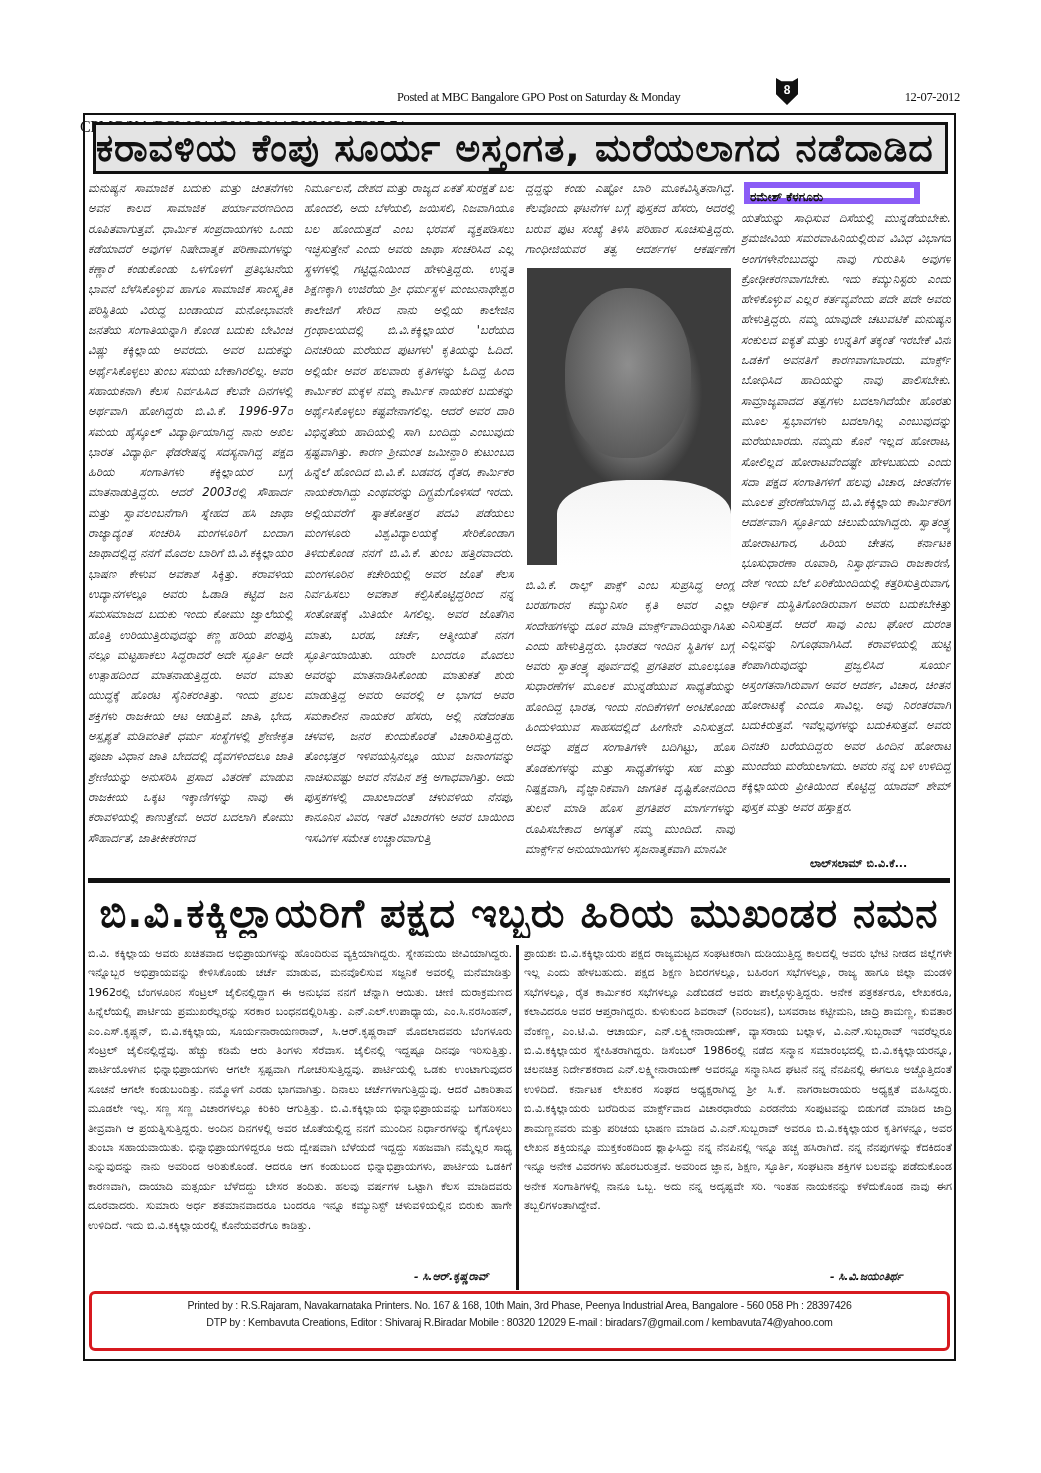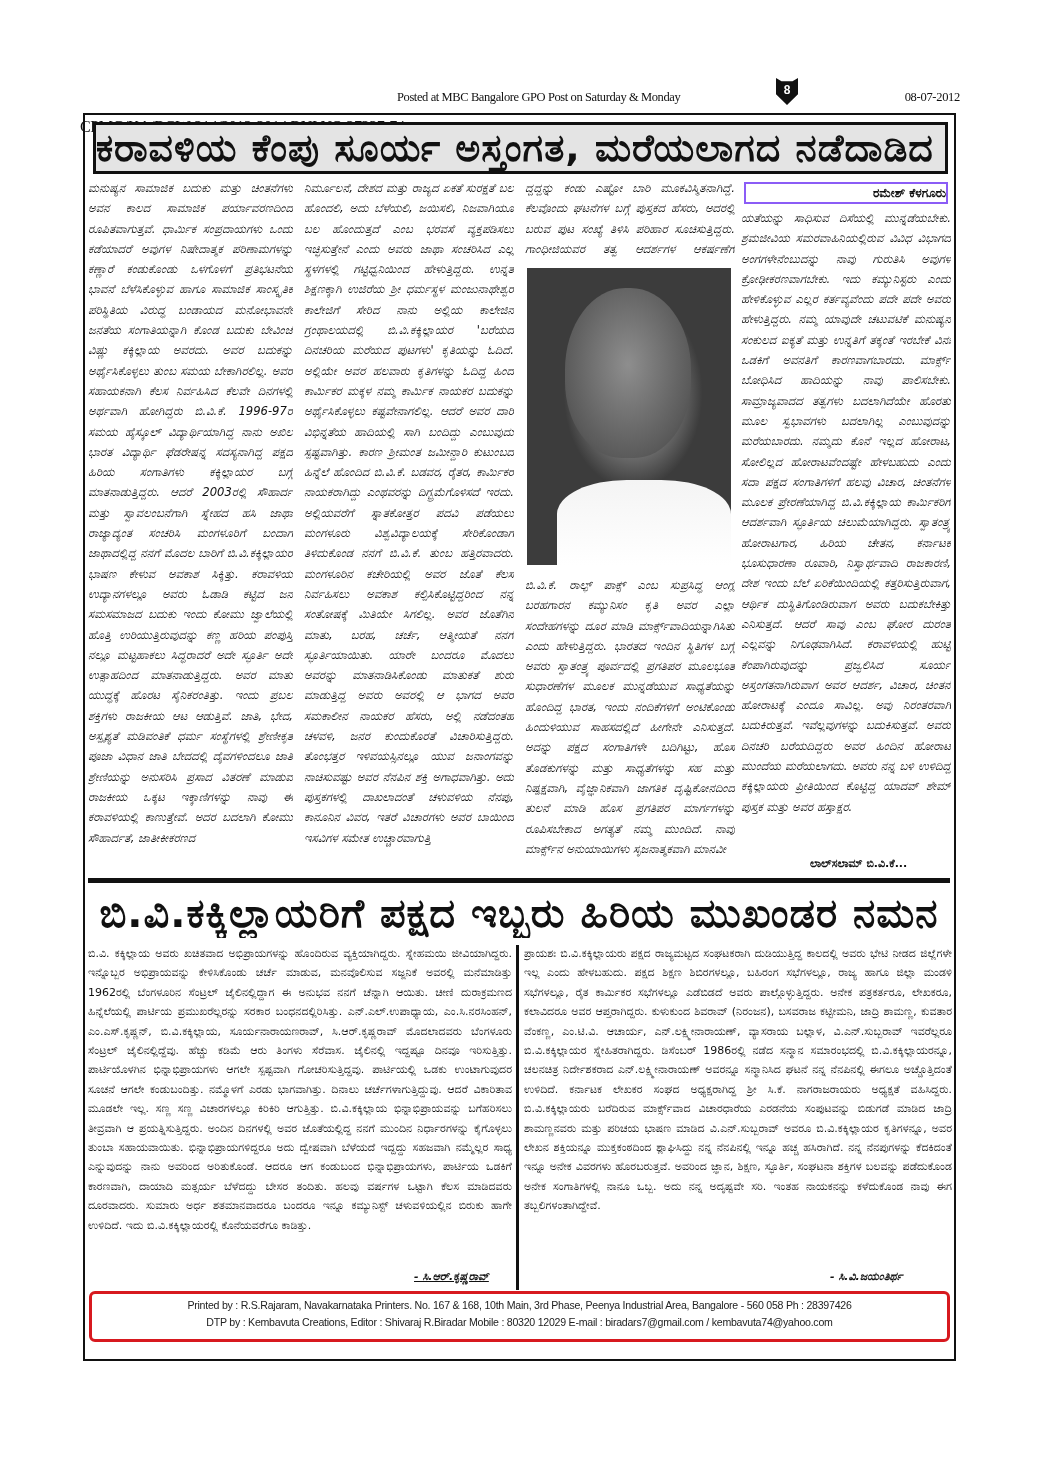--- a/index.html
+++ b/index.html
@@ -33,51 +33,51 @@
   .photo { position: absolute; left: 527px; top: 268px; width: 204px; height: 297px;
            background: radial-gradient(ellipse 40% 38% at 52% 42%, #9a9a9a 0%, #6e6e6e 55%, #3c3c3c 85%),
                        linear-gradient(#b9b9b9, #dadada);
            overflow: hidden; }
   .photo .shirt { position: absolute; left: 30px; bottom: 0; width: 174px; height: 85px;
                   background: linear-gradient(#f4f4f4, #ffffff); border-radius: 40% 40% 0 0; }
   .photo .head { position: absolute; left: 38px; top: 20px; width: 126px; height: 170px;
                  background: radial-gradient(ellipse at 50% 45%, #8e8e8e, #5b5b5b 70%, #3f3f3f);
                  border-radius: 48% 48% 45% 45%; }
   .col3b { left: 525px; top: 575px; width: 210px; height: 300px; }
-  .byline-box { position: absolute; left: 744px; top: 182px; width: 204px; height: 22px;
-                border: 2px solid #8b5cf6; box-sizing: border-box; text-align: right;
+  .byline-box { position: absolute; left: 744px; top: 182px; width: 176px; height: 22px;
+                border: 6px solid #8b5cf6; box-sizing: border-box; text-align: left;
                 font-size: 12px; line-height: 18px; font-weight: bold; }
   .col4 { left: 741px; top: 208px; width: 210px; height: 640px; }
   .sig1 { position: absolute; left: 810px; top: 857px; font-size: 11px; font-weight: bold; }
 
   .rule-thick { position: absolute; left: 88px; top: 878px; width: 862px; height: 5px; background: #111; }
   .headline2 { position: absolute; left: 88px; top: 888px; width: 862px; height: 50px;
                font-size: 40px; font-weight: bold; text-align: center; line-height: 50px;
                white-space: nowrap; overflow: hidden; letter-spacing: 1px; }
   .bcol { position: absolute; font-size: 11px; line-height: 19.4px; text-align: justify; overflow: hidden; }
   .bcol1 { left: 88px; top: 944px; width: 424px; height: 340px; }
   .bcol2 { left: 524px; top: 944px; width: 428px; height: 340px; }
   .vdivider { position: absolute; left: 516px; top: 945px; width: 3px; height: 345px; background: #111; }
-  .sig-left { position: absolute; left: 414px; top: 1270px; font-size: 11px; font-style: italic; font-weight: bold; text-decoration: underline; }
+  .sig-left { position: absolute; left: 414px; top: 1270px; font-size: 11px; font-style: italic; font-weight: bold; }
   .sig-right { position: absolute; left: 830px; top: 1270px; font-size: 11px; font-style: italic; font-weight: bold; }
 
-  .imprint { position: absolute; left: 89px; top: 1291px; width: 861px; height: 51px;
+  .imprint { position: absolute; left: 89px; top: 1291px; width: 861px; height: 60px;
              border: 3px solid #d7191f; border-radius: 6px; box-sizing: border-box;
              font-family: "Liberation Sans", sans-serif; font-size: 10.6px; line-height: 17px;
              text-align: center; color: #222; padding-top: 3px; letter-spacing: -0.25px; }
   .imprint div { white-space: nowrap; }
 </style>
 </head>
 <body>
 
 <div class="masthead">
   <span class="mh-left">CPMG/KA/BGW-214/2012-2014 RNI.NO 27237-74</span>
   <span class="mh-mid">Posted at MBC Bangalore GPO Post on Saturday &amp; Monday</span>
   <div class="mh-badge"><span>8</span></div>
-  <span class="mh-right">08-07-2012</span>
+  <span class="mh-right">12-07-2012</span>
 </div>
 
 <div class="frame"></div>
 
 <div class="headline1">ಕರಾವಳಿಯ ಕೆಂಪು ಸೂರ್ಯ ಅಸ್ತಂಗತ, ಮರೆಯಲಾಗದ ನಡೆದಾಡಿದ ನೆನಪು</div>
 
 <div class="col col1">
     <p>ಮನುಷ್ಯನ ಸಾಮಾಜಿಕ ಬದುಕು ಮತ್ತು ಚಿಂತನೆಗಳು ಅವನ ಕಾಲದ ಸಾಮಾಜಿಕ ಪರ್ಯಾವರಣದಿಂದ ರೂಪಿತವಾಗುತ್ತವೆ. ಧಾರ್ಮಿಕ ಸಂಪ್ರದಾಯಗಳು ಒಂದು ಕಡೆಯಾದರೆ ಅವುಗಳ ನಿಷೇದಾತ್ಮಕ ಪರಿಣಾಮಗಳನ್ನು ಕಣ್ಣಾರೆ ಕಂಡುಕೊಂಡು ಒಳಗೊಳಗೆ ಪ್ರತಿಭಟನೆಯ ಭಾವನೆ ಬೆಳೆಸಿಕೊಳ್ಳುವ ಹಾಗೂ ಸಾಮಾಜಿಕ ಸಾಂಸ್ಕೃತಿಕ ಪರಿಸ್ಥಿತಿಯ ವಿರುದ್ಧ ಬಂಡಾಯದ ಮನೋಭಾವನೇ ಜನತೆಯ ಸಂಗಾತಿಯನ್ನಾಗಿ ಕೊಂಡ ಬದುಕು ಬೇವಿಂಜೆ ವಿಷ್ಣು ಕಕ್ಕಿಲ್ಲಾಯ ಅವರದು. ಅವರ ಬದುಕನ್ನು ಅರ್ಥೈಸಿಕೊಳ್ಳಲು ತುಂಬ ಸಮಯ ಬೇಕಾಗಿರಲಿಲ್ಲ. ಅವರ ಸಹಾಯಕನಾಗಿ ಕೆಲಸ ನಿರ್ವಹಿಸಿದ ಕೆಲವೇ ದಿನಗಳಲ್ಲಿ ಅರ್ಥವಾಗಿ ಹೋಗಿದ್ದರು ಬಿ.ವಿ.ಕೆ. 1996-97ರ ಸಮಯ ಹೈಸ್ಕೂಲ್ ವಿದ್ಯಾರ್ಥಿಯಾಗಿದ್ದ ನಾನು ಅಖಿಲ ಭಾರತ ವಿದ್ಯಾರ್ಥಿ ಫೆಡರೇಷನ್ನ ಸದಸ್ಯನಾಗಿದ್ದ ಪಕ್ಷದ ಹಿರಿಯ ಸಂಗಾತಿಗಳು ಕಕ್ಕಿಲ್ಲಾಯರ ಬಗ್ಗೆ ಮಾತನಾಡುತ್ತಿದ್ದರು. ಆದರೆ 2003ರಲ್ಲಿ ಸೌಹಾರ್ದ ಮತ್ತು ಸ್ವಾವಲಂಬನೆಗಾಗಿ ಸ್ನೇಹದ ಹಸಿ ಜಾಥಾ ರಾಜ್ಯಾದ್ಯಂತ ಸಂಚರಿಸಿ ಮಂಗಳೂರಿಗೆ ಬಂದಾಗ ಜಾಥಾದಲ್ಲಿದ್ದ ನನಗೆ ಮೊದಲ ಬಾರಿಗೆ ಬಿ.ವಿ.ಕಕ್ಕಿಲ್ಲಾಯರ ಭಾಷಣ ಕೇಳುವ ಅವಕಾಶ ಸಿಕ್ಕಿತ್ತು. ಕರಾವಳಿಯ ಉದ್ಯಾನಗಳಲ್ಲೂ ಅವರು ಓಡಾಡಿ ಕಟ್ಟಿದ ಜನ ಸಮಸಮಾಜದ ಬದುಕು ಇಂದು ಕೋಮು ಜ್ವಾಲೆಯಲ್ಲಿ ಹೊತ್ತಿ ಉರಿಯುತ್ತಿರುವುದನ್ನು ಕಣ್ಣ ಹರಿಯ ಪಂಪುಸ್ತಿ ನಲ್ಲೂ ಮಟ್ಟಹಾಕಲು ಸಿದ್ಧರಾದರೆ ಅದೇ ಸ್ಫೂರ್ತಿ ಅದೇ ಉತ್ಸಾಹದಿಂದ ಮಾತನಾಡುತ್ತಿದ್ದರು. ಅವರ ಮಾತು ಯುದ್ಧಕ್ಕೆ ಹೊರಟ ಸೈನಿಕರಂತಿತ್ತು. ಇಂದು ಪ್ರಬಲ ಶಕ್ತಿಗಳು ರಾಜಕೀಯ ಆಟ ಆಡುತ್ತಿವೆ. ಜಾತಿ, ಭೇದ, ಅಸ್ಪೃಶ್ಯತೆ ಮಡಿವಂತಿಕೆ ಧರ್ಮ ಸಂಸ್ಥೆಗಳಲ್ಲಿ ಶ್ರೇಣೀಕೃತ ಪೂಜಾ ವಿಧಾನ ಜಾತಿ ಬೇದದಲ್ಲಿ ದೈವಗಳಿಂದಲೂ ಜಾತಿ ಶ್ರೇಣಿಯನ್ನು ಅನುಸರಿಸಿ ಪ್ರಸಾದ ವಿತರಣೆ ಮಾಡುವ ರಾಜಕೀಯ ಒಕ್ಕಟ ಇಕ್ಕಾಣಿಗಳನ್ನು ನಾವು ಈ ಕರಾವಳಿಯಲ್ಲಿ ಕಾಣುತ್ತೇವೆ. ಅದರ ಬದಲಾಗಿ ಕೋಮು ಸೌಹಾರ್ದತೆ, ಜಾತೀಕೀಕರಣದ</p>
   </div>
 <div class="col col2">

